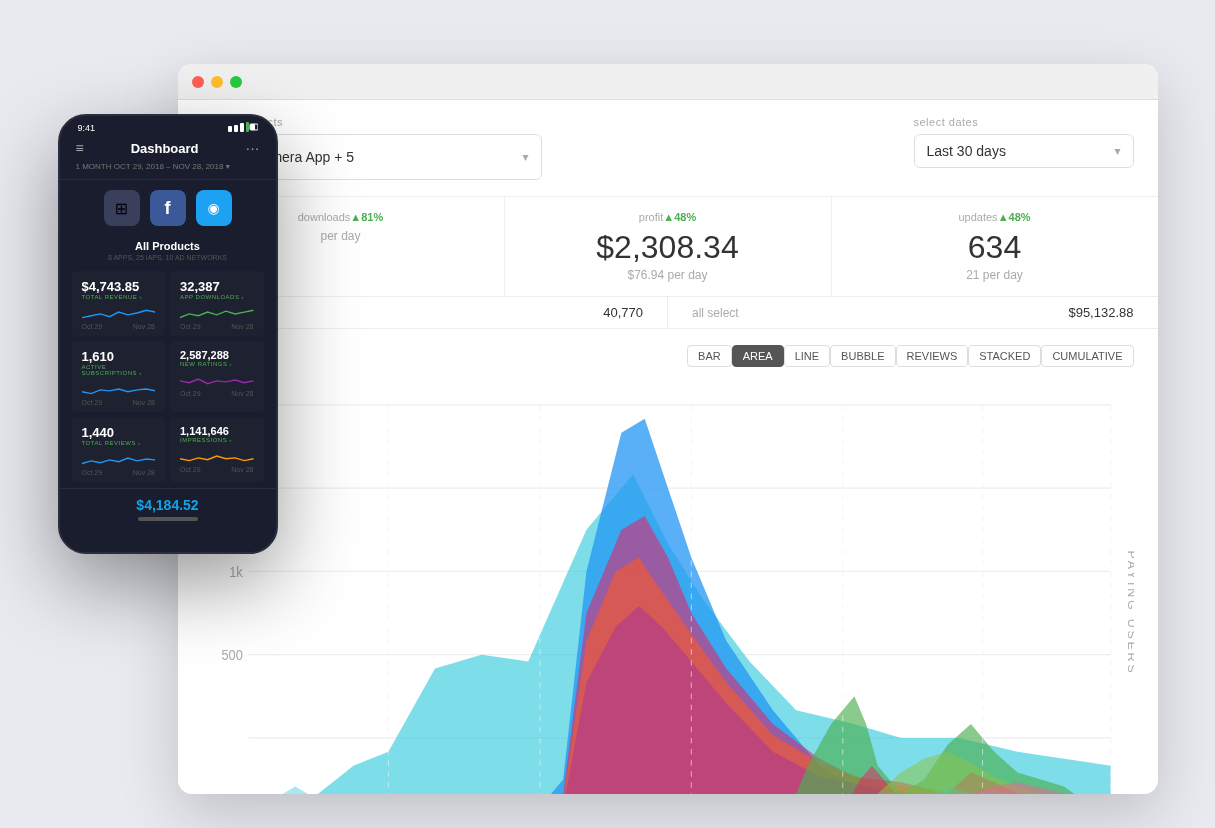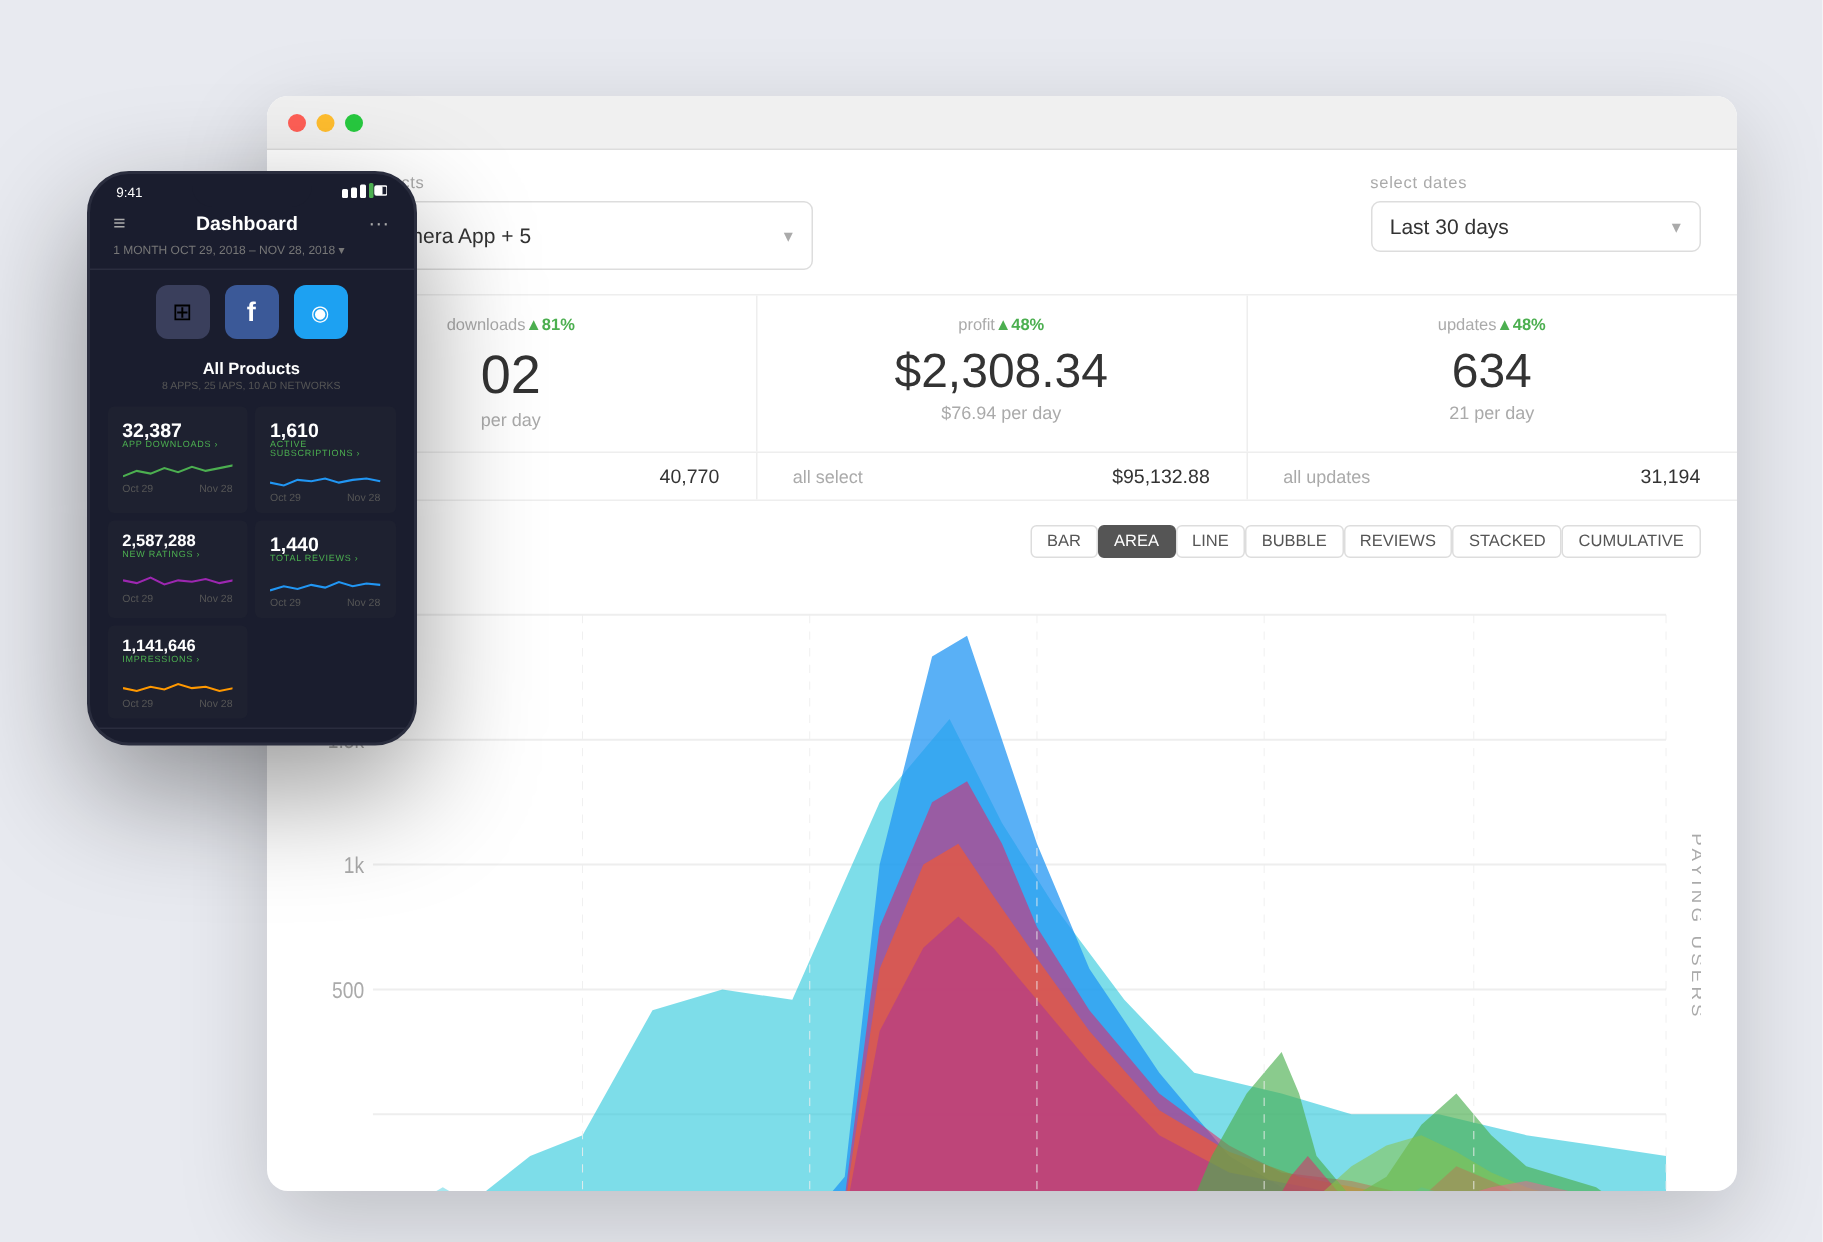--- a/index.html
+++ b/index.html
@@ -161,21 +161,21 @@
       width: 100%;
       height: 100%;
     }
 
     
     .phone {
       position: absolute;
       top: 80px;
       left: 0px;
       width: 220px;
-      height: 383px;
+      height: 440px;
       background: #1a1d2e;
       border-radius: 28px;
       box-shadow: 0 30px 80px rgba(0,0,0,0.4);
       overflow: hidden;
       border: 2px solid #2a2d3e;
       z-index: 10;
     }
     .phone-notch {
       position: absolute;
       top: 0; left: 50%;
@@ -325,21 +325,20 @@
         </div>
       </div>
     </div>
 
     <div class="stats-row">
       <div class="stat-cell">
         <div class="stat-label">
           <span>downloads</span>
           <span class="stat-pct">▲81%</span>
         </div>
-        <div class="stat-value" style="font-size:36px">02</div>
         <div class="stat-sub">per day</div>
       </div>
       <div class="stat-cell">
         <div class="stat-label">
           <span>profit</span>
           <span class="stat-pct">▲48%</span>
         </div>
         <div class="stat-value">$2,308.34</div>
         <div class="stat-sub">$76.94 per day</div>
       </div>
@@ -353,24 +352,20 @@
       </div>
     </div>
     <div class="stat-footer">
       <div class="stat-footer-cell">
         <span></span>
         <span class="stat-footer-val">40,770</span>
       </div>
       <div class="stat-footer-cell">
         <span>all select</span>
         <span class="stat-footer-val">$95,132.88</span>
-      </div>
-      <div class="stat-footer-cell">
-        <span>all updates</span>
-        <span class="stat-footer-val">31,194</span>
       </div>
     </div>
 
     <div class="chart-area">
       <div class="chart-buttons">
         <button class="chart-btn">BAR</button>
         <button class="chart-btn active">AREA</button>
         <button class="chart-btn">LINE</button>
         <button class="chart-btn">BUBBLE</button>
         <button class="chart-btn">REVIEWS</button>
@@ -458,20 +453,33 @@
       <div class="phone-app-icon app-grid">⊞</div>
       <div class="phone-app-icon app-fb" style="color:#fff;font-weight:700;font-size:18px;">f</div>
       <div class="phone-app-icon app-blue" style="color:#fff;font-size:14px;">◉</div>
     </div>
 
     <div class="phone-section-title">All Products</div>
     <div class="phone-section-sub">8 APPS, 25 IAPS, 10 AD NETWORKS</div>
 
     <div class="phone-stats-grid">
 
+      <div class="phone-stat">
+        <div class="phone-stat-val">$4,743.85</div>
+        <div class="phone-stat-label">TOTAL REVENUE ›</div>
+        <div class="phone-sparkline">
+          <svg viewBox="0 0 80 18">
+              <polyline points="0,14 10,12 20,10 30,13 40,8 50,11 60,9 70,6 80,8" fill="none" stroke="#2196F3" stroke-width="1.5"></polyline>
+            </svg>
+        </div>
+        <div style="font-size:7px;color:#555;display:flex;justify-content:space-between;margin-top:1px;">
+            <span>Oct 29</span>
+            <span>Nov 28</span>
+          </div>
+      </div>
 
       <div class="phone-stat">
         <div class="phone-stat-val">32,387</div>
         <div class="phone-stat-label">APP DOWNLOADS ›</div>
         <div class="phone-sparkline">
           <svg viewBox="0 0 80 18">
               <polyline points="0,14 10,10 20,12 30,8 40,11 50,7 60,10 70,8 80,6" fill="none" stroke="#4caf50" stroke-width="1.5"></polyline>
             </svg>
         </div>
         <div style="font-size:7px;color:#555;display:flex;justify-content:space-between;margin-top:1px;">

